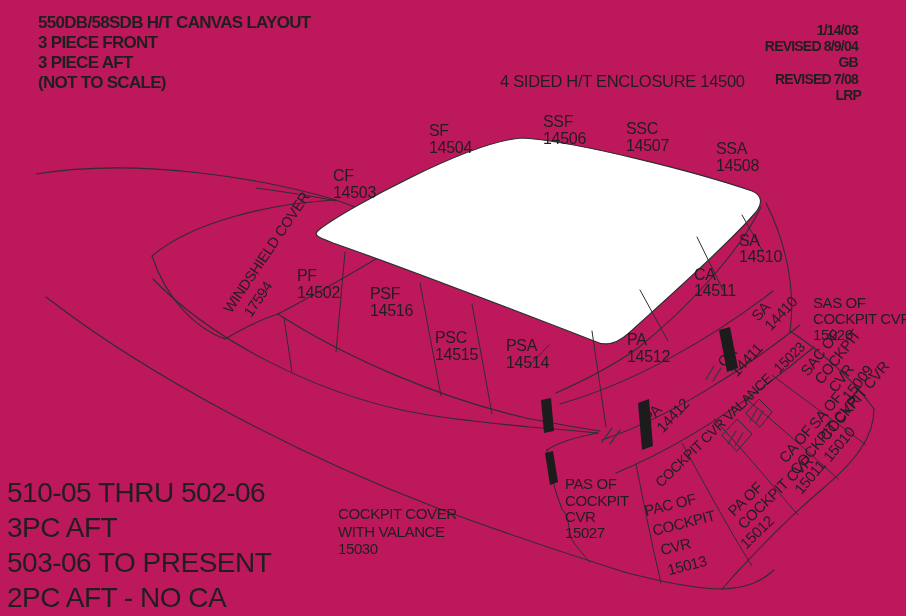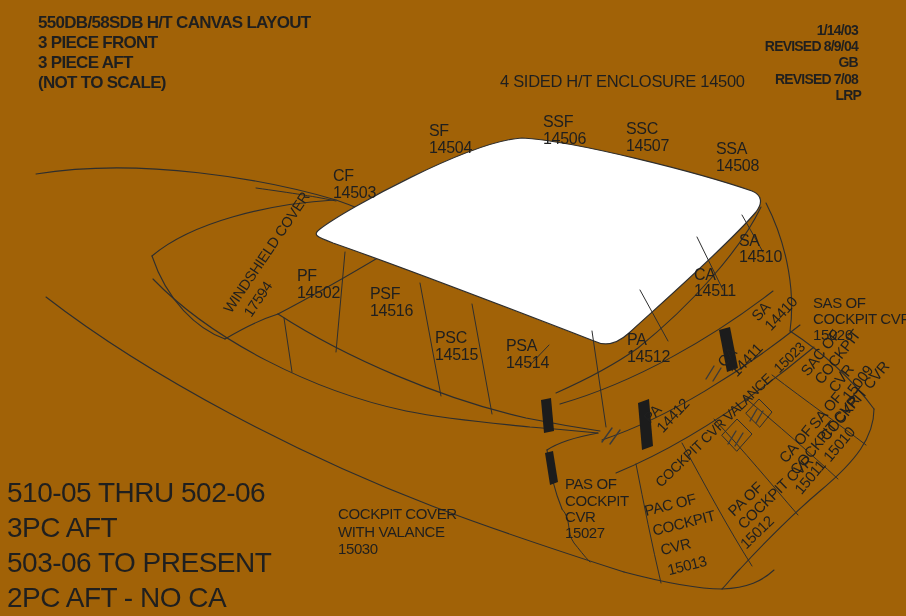--- a/index.html
+++ b/index.html
@@ -1,16 +1,16 @@
 <!DOCTYPE html>
 <html><head>
 <meta charset="utf-8">
 <style>
   html,body{margin:0;padding:0;background:#ffffff;}
-  #stage{position:relative;width:906px;height:616px;background:#a16207;overflow:hidden;
+  #stage{position:relative;width:906px;height:616px;background:#be185d;overflow:hidden;
          font-family:"Liberation Sans",sans-serif;}
   svg{display:block;}
   .ln{fill:none;stroke:#2e2e2e;stroke-width:1.1;stroke-linecap:round;stroke-linejoin:round;}
   .ln-thin{fill:none;stroke:#2e2e2e;stroke-width:1;stroke-linecap:round;}
   .hatch{fill:none;stroke:#3a3a3a;stroke-width:1.4;stroke-linecap:round;}
   .wedge{fill:#1c1c1c;stroke:none;}
   .roof{fill:#ffffff;stroke:#2e2e2e;stroke-width:1.2;stroke-linejoin:round;}
   text{fill:#1f1f1f;}
   .lbl{font:400 16px "Liberation Sans",sans-serif;letter-spacing:-0.3px;}
   .lbl-sm{font:400 15px "Liberation Sans",sans-serif;letter-spacing:-0.4px;}

